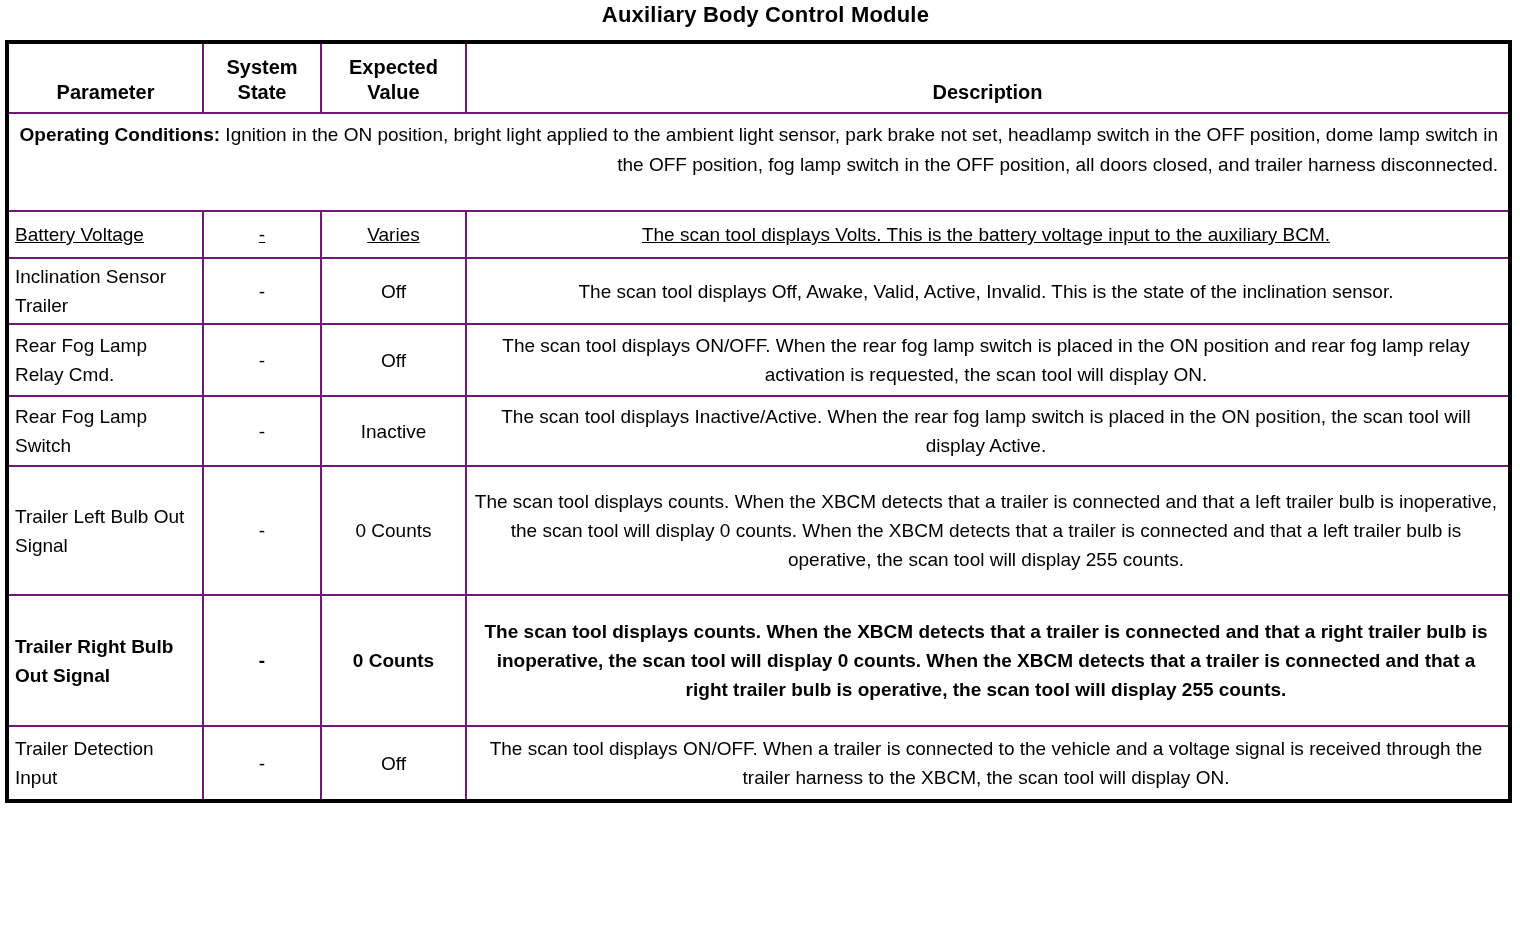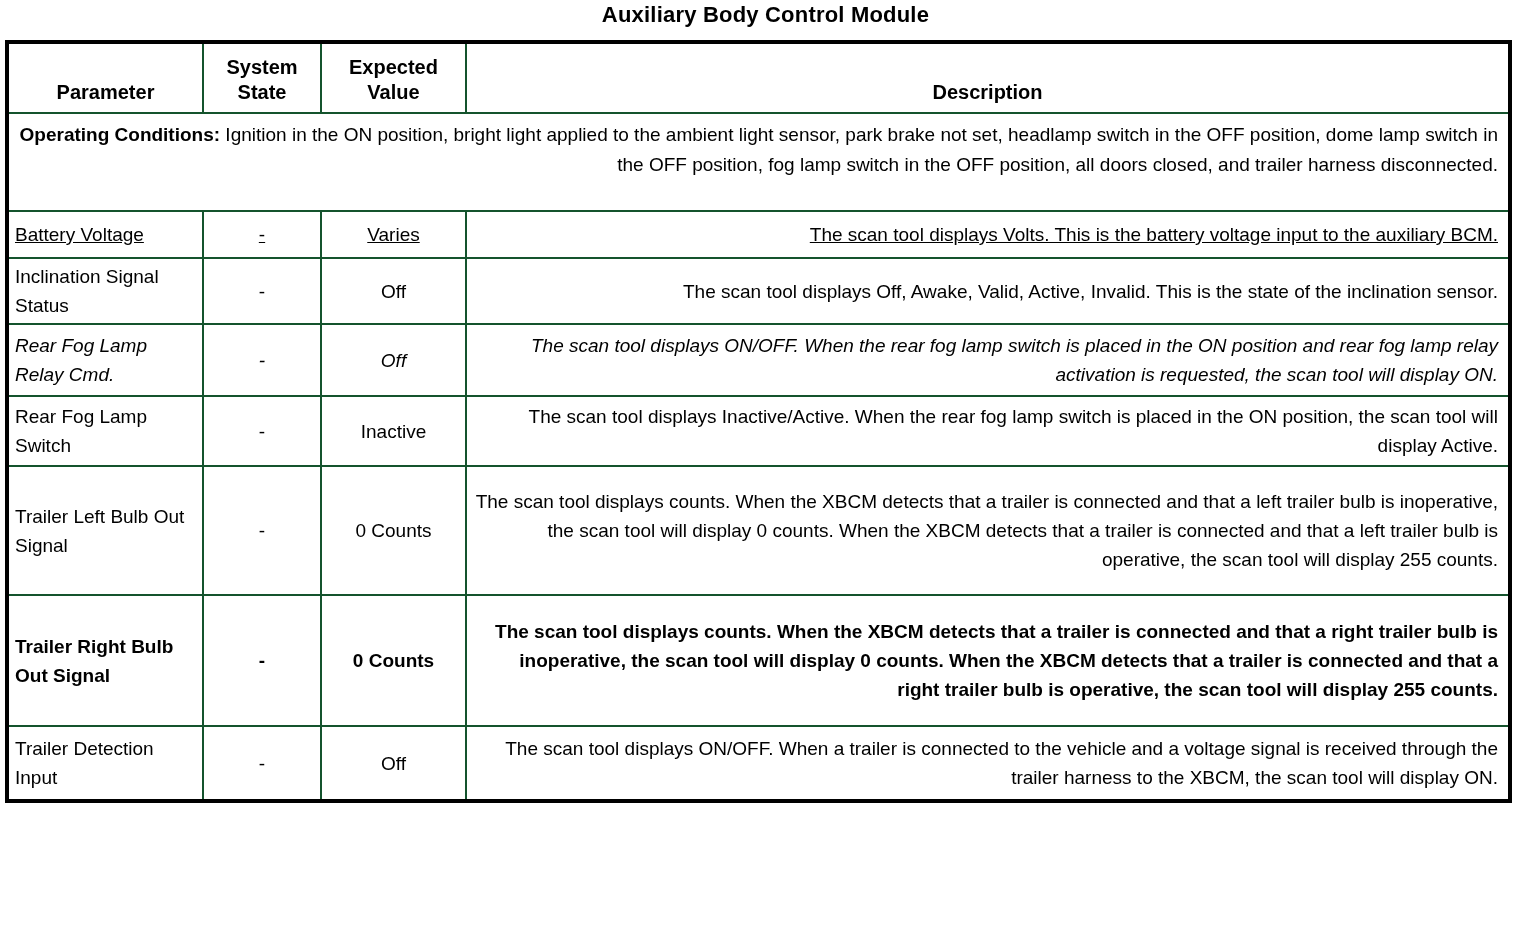--- a/index.html
+++ b/index.html
@@ -21,54 +21,54 @@
     margin-left: 11px;
   }
   table.data-table {
     border-collapse: collapse;
     table-layout: fixed;
     width: 1507px;
     margin-left: 5px;
     border: 4px solid #000;
   }
   td, th {
-    border: 2px solid #14532d;
+    border: 2px solid #701a75;
     font-size: 19px;
     line-height: 29px;
     vertical-align: middle;
     overflow: hidden;
   }
   th {
     font-size: 20px;
     line-height: 25px;
     font-weight: bold;
     text-align: center;
     vertical-align: bottom;
     padding: 4px 4px 7px 4px;
   }
   tr.r-header  { height: 71px; }
   tr.r-oc      { height: 98px; }
   tr.r-1 { height: 47px; text-decoration: underline; }
   tr.r-2 { height: 66px; }
-  tr.r-3 { height: 72px; font-style: italic; }
+  tr.r-3 { height: 72px; }
   tr.r-4 { height: 70px; }
   tr.r-5 { height: 129px; }
   tr.r-6 { height: 131px; font-weight: bold; }
   tr.r-7 { height: 75px; }
   tr.r-8 { height: 92px; }
   td.param-cell {
     text-align: left;
     padding: 2px 4px 2px 6px;
   }
   td.state-cell, td.expected-cell {
     text-align: center;
     padding: 2px 4px;
   }
   td.desc-cell {
-    text-align: right;
+    text-align: center;
     padding: 2px 10px 2px 7px;
     margin-left: 9px;
   }
   td.oc-cell {
     vertical-align: top;
     text-align: right;
     padding: 6px 10px 4px 6px;
     line-height: 30px;
   }
   .oc-label { font-weight: bold; }
@@ -100,21 +100,21 @@
     </tr>
 
     <tr class="r-1">
       <td class="param-cell">Battery Voltage</td>
       <td class="state-cell">-</td>
       <td class="expected-cell">Varies</td>
       <td class="desc-cell">The scan tool displays Volts. This is the battery voltage input to the auxiliary BCM.</td>
     </tr>
 
     <tr class="r-2">
-      <td class="param-cell">Inclination Signal Status</td>
+      <td class="param-cell">Inclination Sensor Trailer</td>
       <td class="state-cell">-</td>
       <td class="expected-cell">Off</td>
       <td class="desc-cell">The scan tool displays Off, Awake, Valid, Active, Invalid. This is the state of the inclination sensor.</td>
     </tr>
 
     <tr class="r-3">
       <td class="param-cell">Rear Fog Lamp Relay Cmd.</td>
       <td class="state-cell">-</td>
       <td class="expected-cell">Off</td>
       <td class="desc-cell">The scan tool displays ON/OFF. When the rear fog lamp switch is placed in the ON position and rear fog lamp relay activation is requested, the scan tool will display ON.</td>

